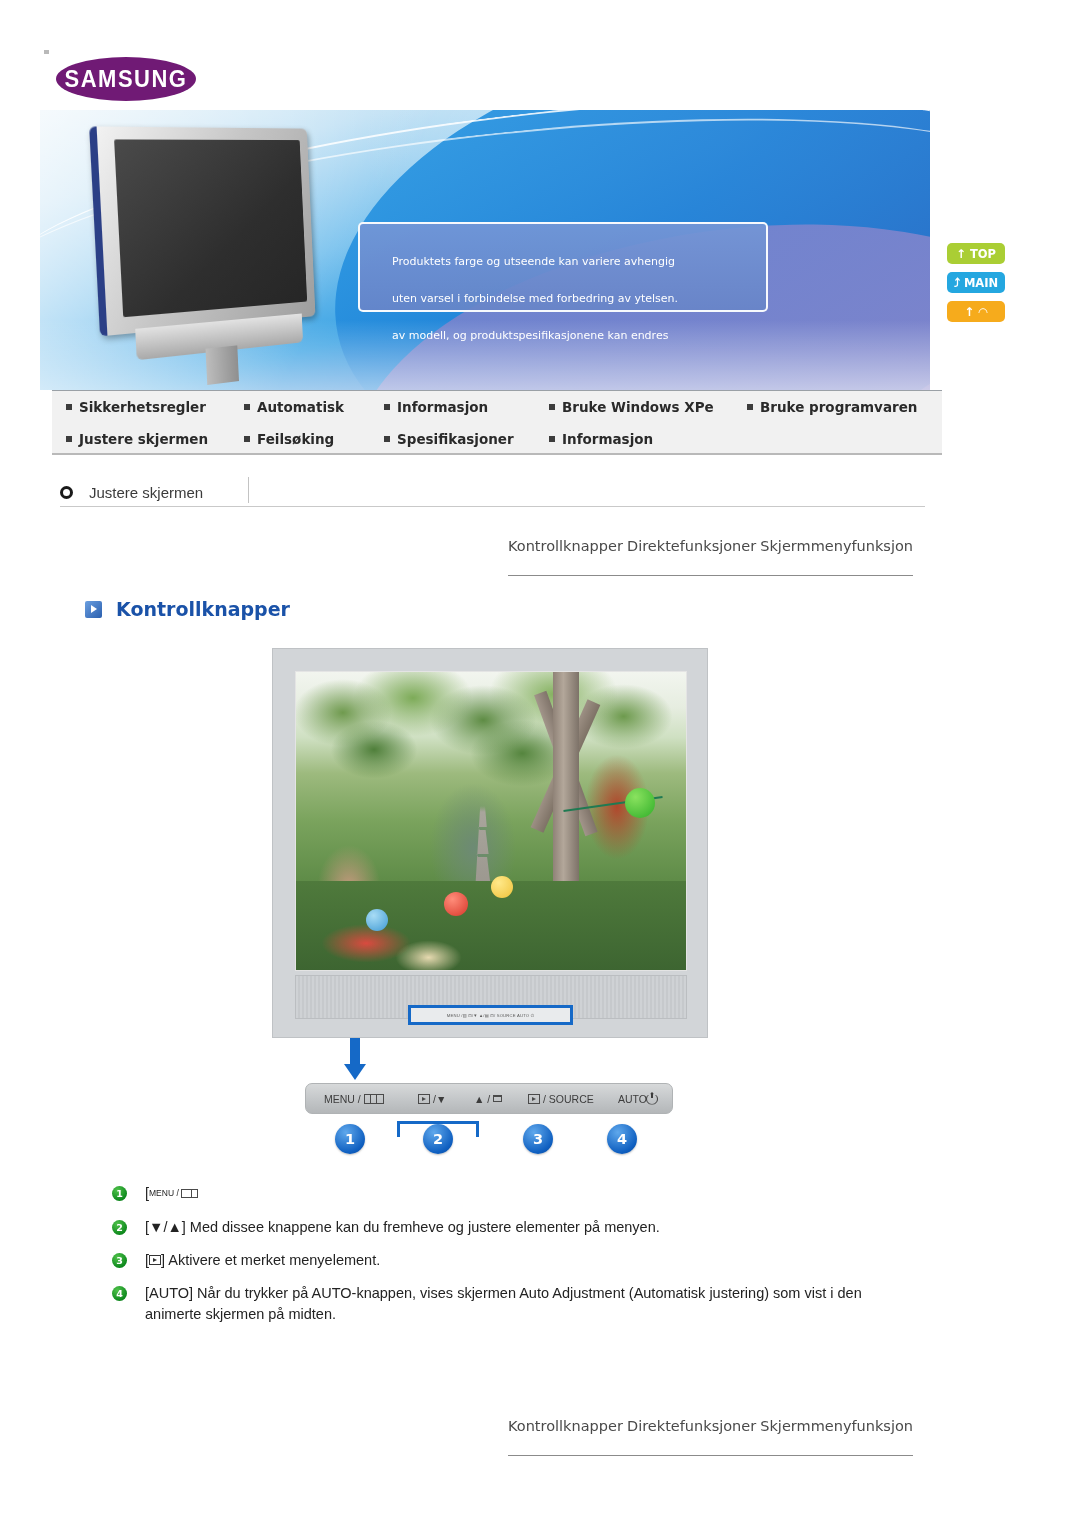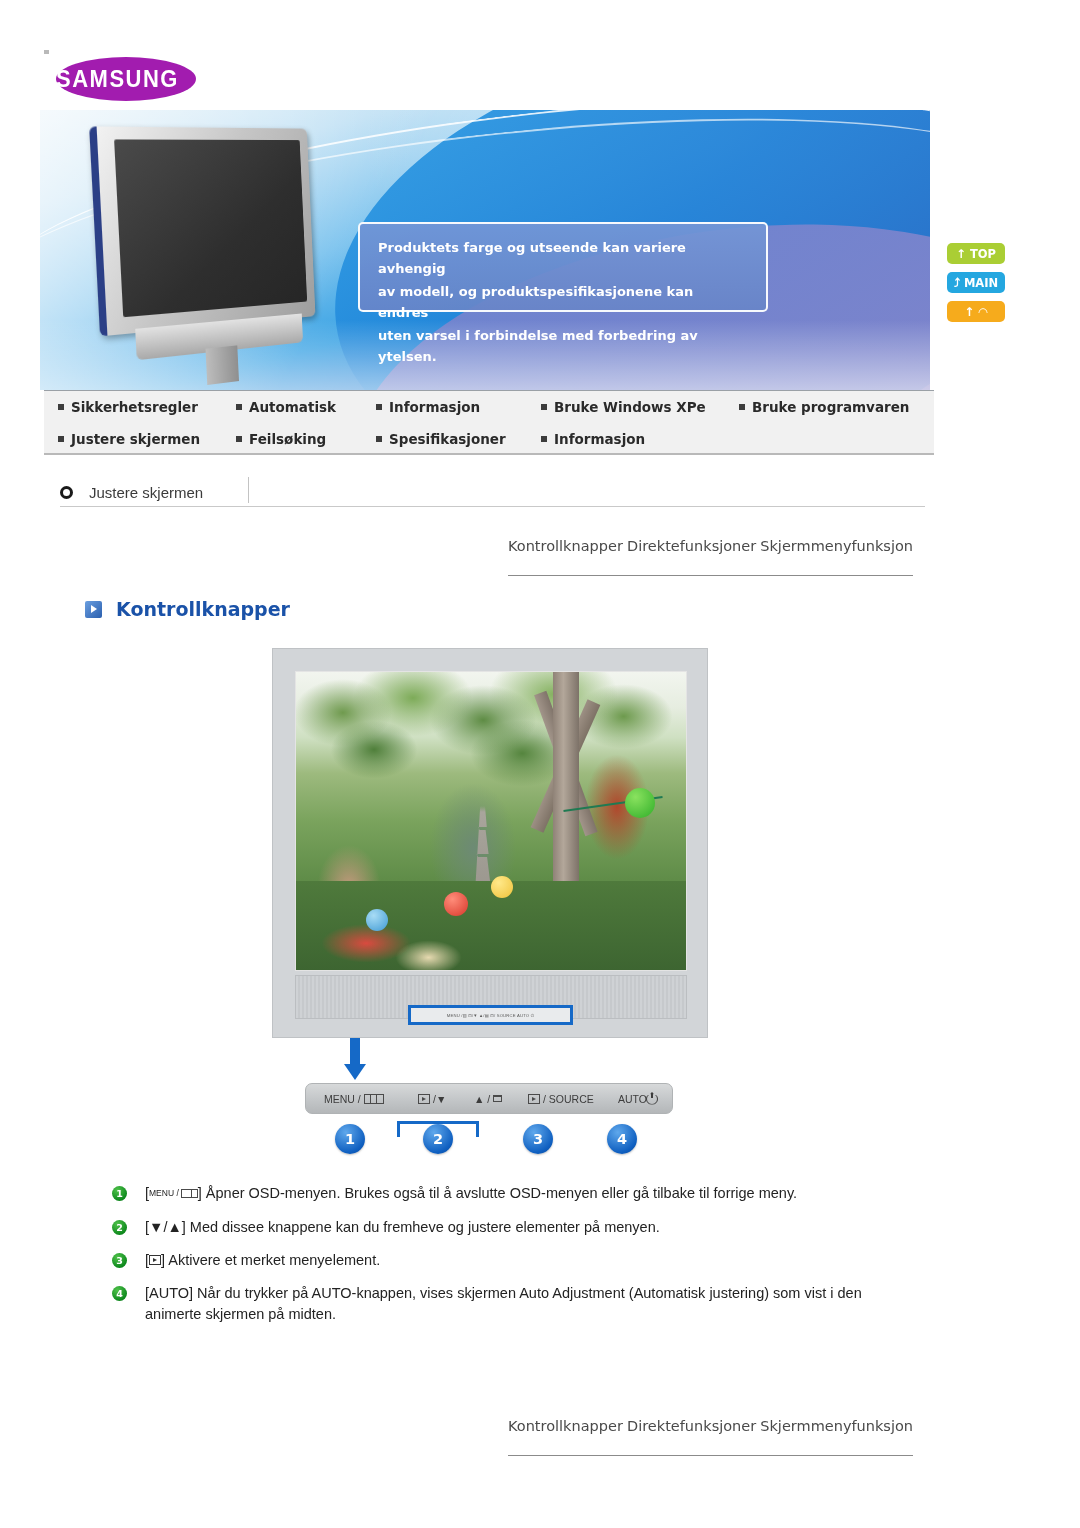--- a/index.html
+++ b/index.html
@@ -18,22 +18,22 @@
     width:5px; height:4px; background:#b9b9b9;
   }
 
   
   .logo-wrap{
     position:absolute; left:56px; top:57px;
     width:140px; height:44px;
   }
   .logo-ellipse{
     width:140px; height:44px; border-radius:50%;
-    background:#a21caf;
-    display:flex; align-items:center; justify-content:flex-start;
+    background:#701a75;
+    display:flex; align-items:center; justify-content:center;
   }
   .logo-text{
     color:#ffffff; font-weight:bold; font-size:22px;
     letter-spacing:1.5px;
     font-family:"Liberation Sans", sans-serif;
     transform:scaleY(1.08);
   }
 
   
   .hero{
@@ -113,28 +113,28 @@
   
   .hero-note{
     position:absolute; left:318px; top:112px;
     width:410px; height:90px;
     background:linear-gradient(180deg, rgba(116,150,214,.92), rgba(104,133,200,.92));
     border:2px solid rgba(255,255,255,.95);
     border-radius:5px;
     padding:11px 16px;
   }
   .hero-note p{
-    margin:2px; color:#ffffff; font-weight:bold;
-    font-size:13px; line-height:21px;
+    margin:16px; color:#ffffff; font-weight:normal;
+    font-size:11px; line-height:21px;
     font-family:"DejaVu Sans", sans-serif;
   }
 
   
   .nav{
-    position:absolute; left:44px; top:390px;
+    position:absolute; left:52px; top:390px;
     width:890px; height:65px;
     background:#f1f1f1;
     border-top:1px solid #9aa0a6;
     border-bottom:2px solid #b9b9b9;
   }
   .nav-row{
     display:flex; align-items:center;
     height:32px; padding-left:14px;
   }
   .nav-item{
@@ -474,22 +474,22 @@
   <div class="monitor-ill">
     <div class="mon-bezel">
       <div class="mon-screen"></div>
     </div>
     <div class="mon-chin"></div>
     <div class="mon-neck"></div>
   </div>
 
   <div class="hero-note">
     <p>Produktets farge og utseende kan variere avhengig</p>
+    <p>uten varsel i forbindelse med forbedring av ytelsen.</p>
     <p>av modell, og produktspesifikasjonene kan endres</p>
-    <p>uten varsel i forbindelse med forbedring av ytelsen.</p>
   </div>
 </div>
 
 <div class="nav">
   <div class="nav-row">
     <div class="nav-item" style="width:178px">
       <span class="nav-bullet"></span>
       <span>Sikkerhetsregler</span>
     </div>
     <div class="nav-item" style="width:140px">
@@ -625,21 +625,21 @@
   <div class="badge" style="left:218px">3</div>
   <div class="badge" style="left:302px">4</div>
 </div>
 
 <div class="legend">
   <div class="legend-row">
     <span class="lbadge">1</span>
     <span class="ltext"><span>[</span><span class="inline-menu">
           <span>MENU /</span>
           <span class="glyph-box"></span>
-        </span><span>] Åpner OSD-menyen. Brukes også til å avslutte OSD-menyen eller gå tilbake til forrige meny.</span></span>
+        </span></span>
   </div>
   <div class="legend-row">
     <span class="lbadge">2</span>
     <span class="ltext">[▼/▲] Med dissee knappene kan du fremheve og justere elementer på menyen.</span>
   </div>
   <div class="legend-row">
     <span class="lbadge">3</span>
     <span class="ltext"><span>[</span><span class="inline-sq"></span><span>] Aktivere et merket menyelement.</span></span>
   </div>
   <div class="legend-row">

